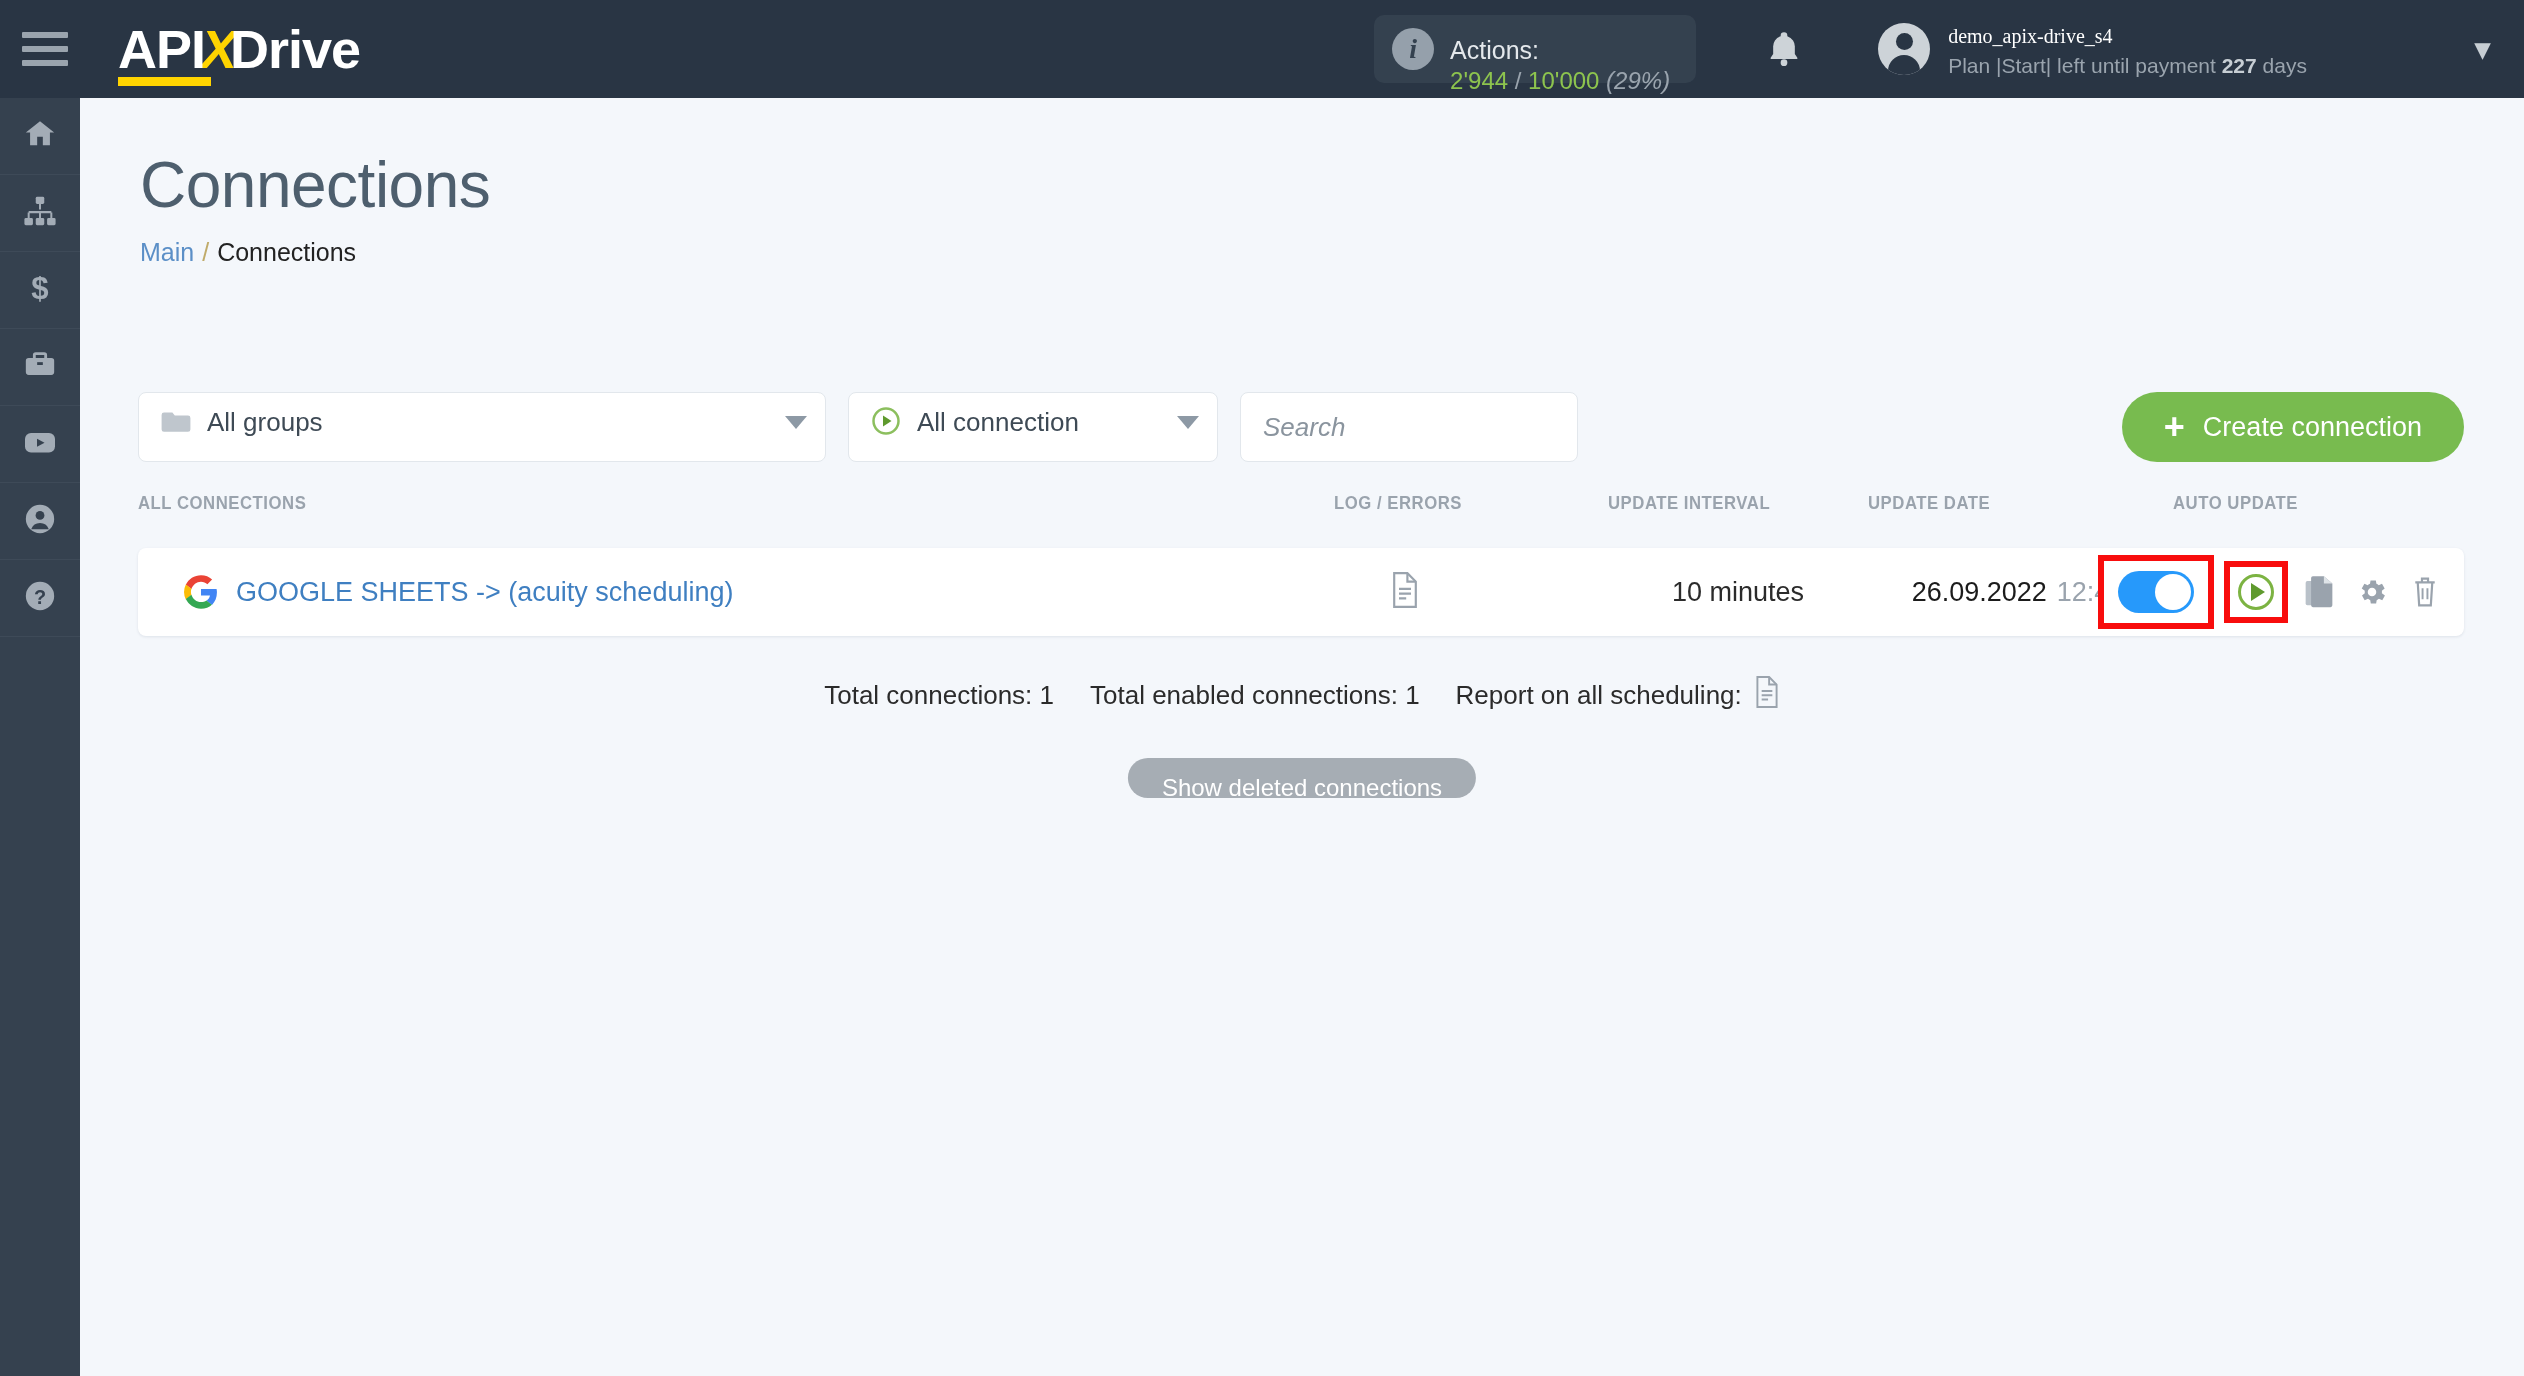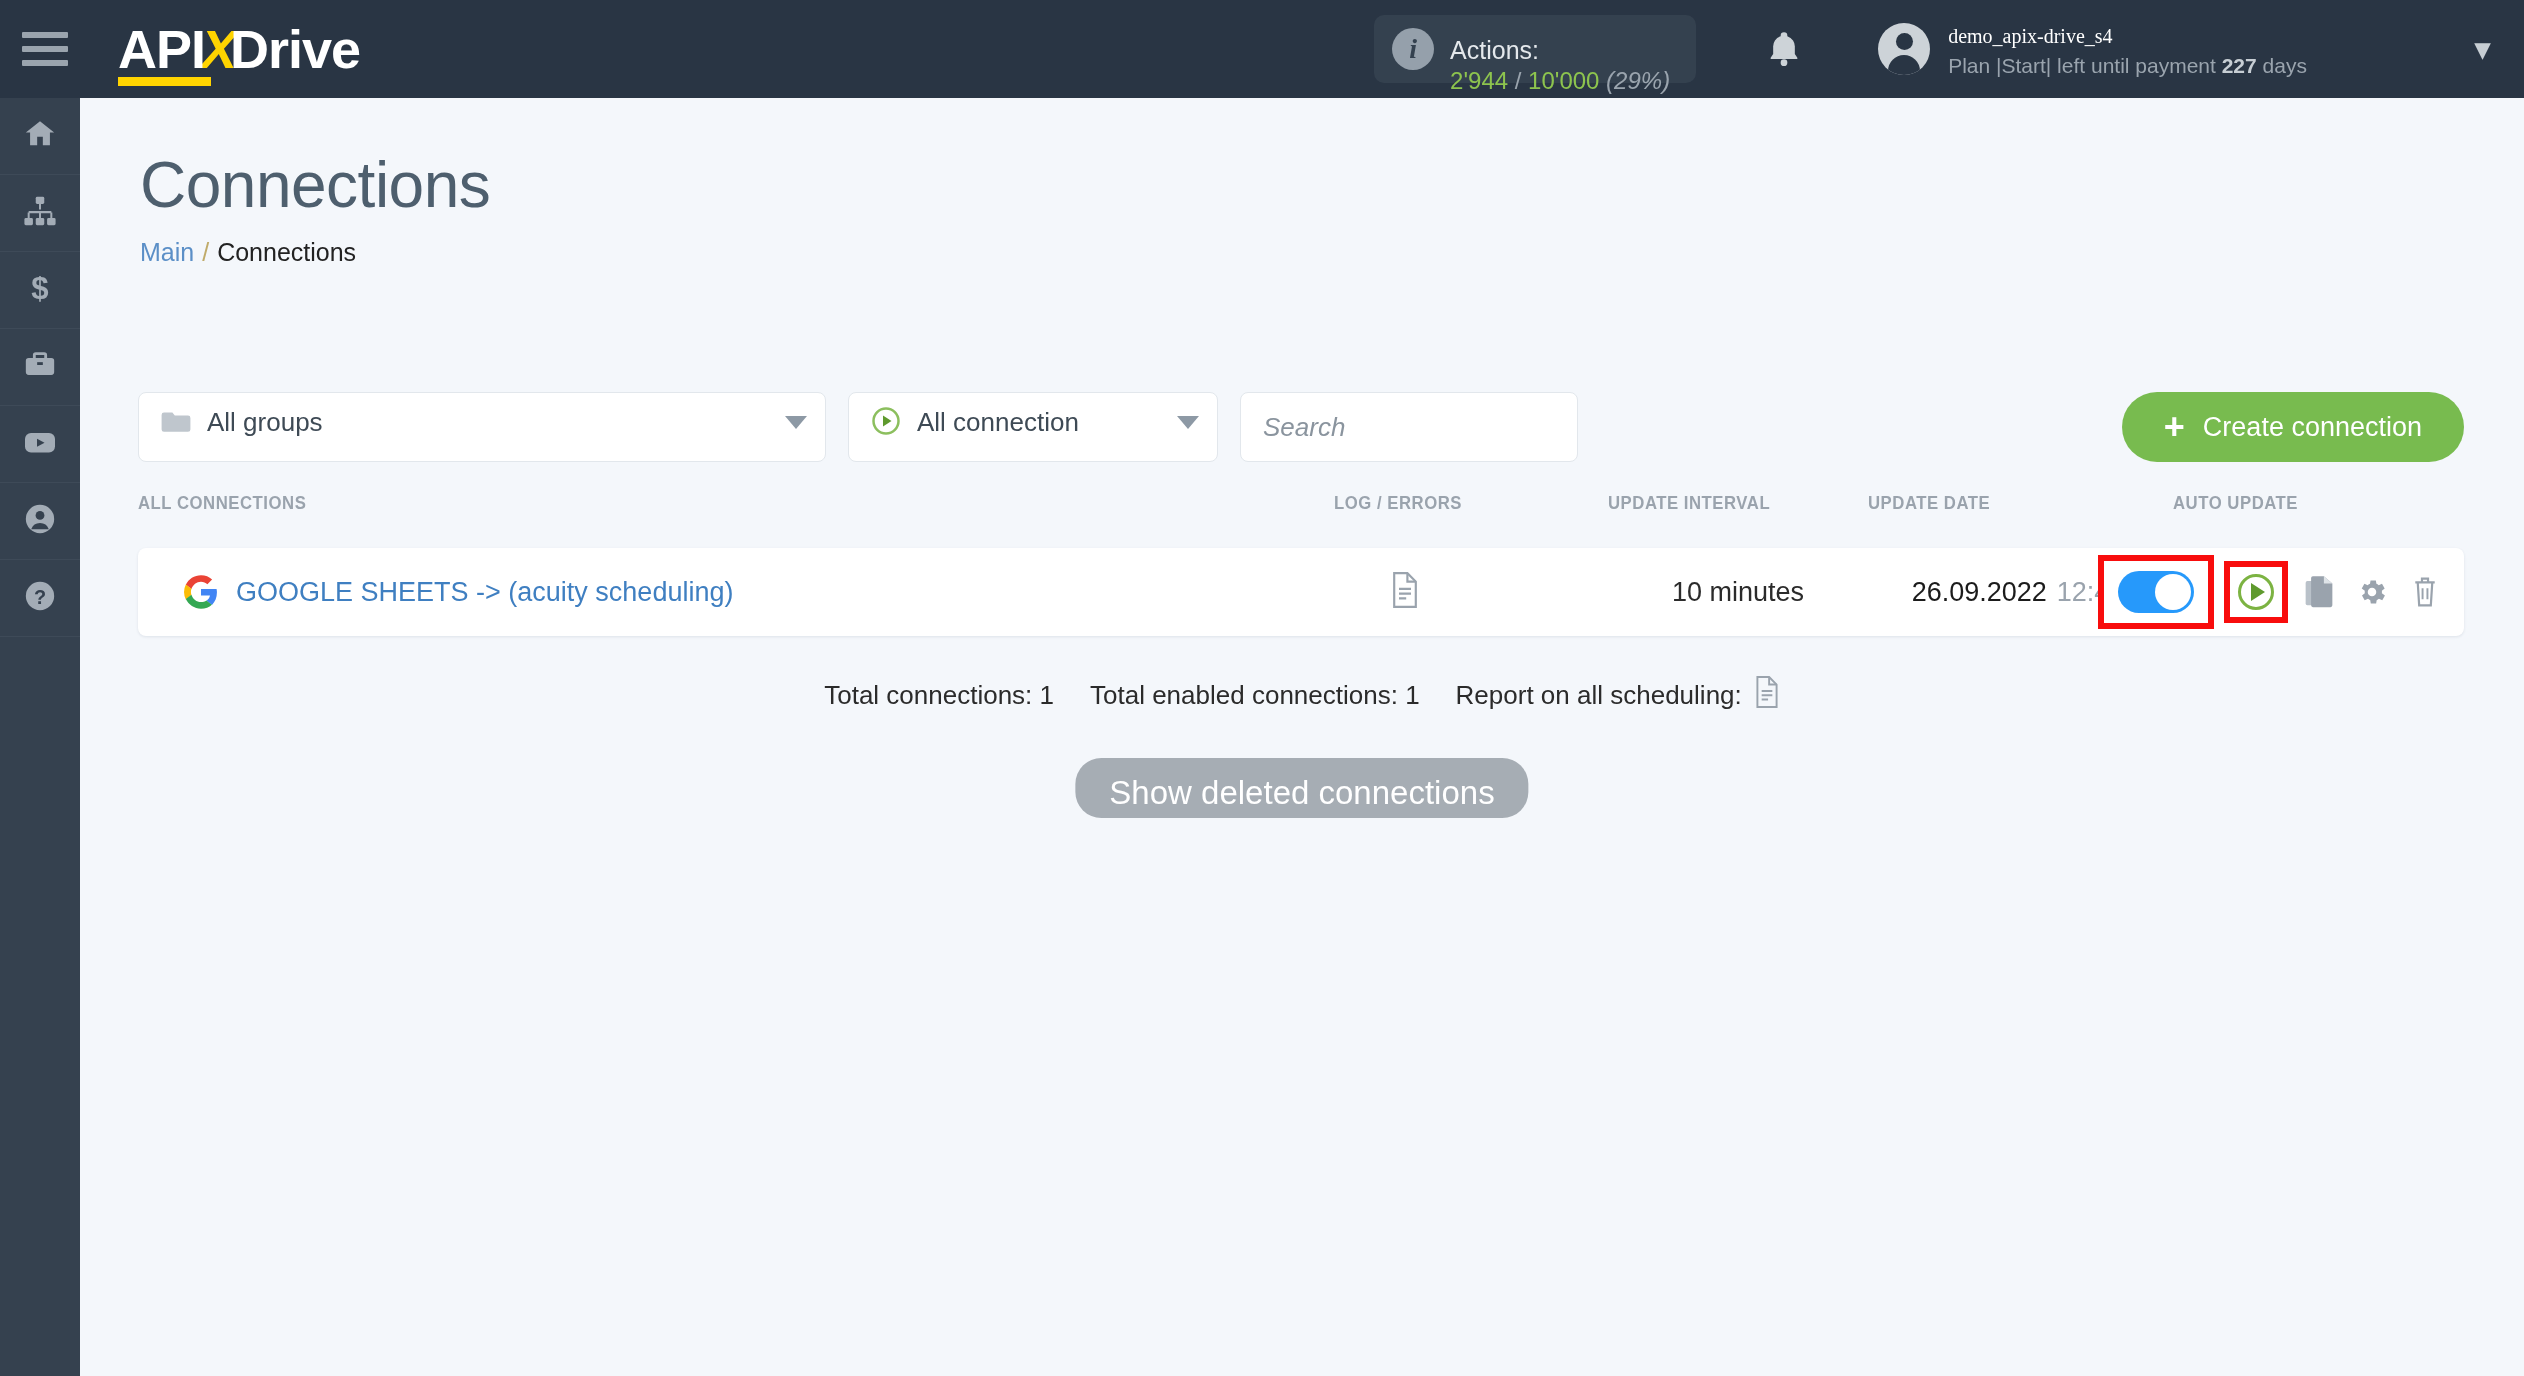--- a/index.html
+++ b/index.html
@@ -204,21 +204,21 @@
   .totals {
     position: absolute; left: 0; right: 0; top: 578px;
     display: flex; align-items: center; justify-content: center; gap: 36px;
     font-size: 26px; color: #2b2b2b;
   }
   .totals .rep { display: flex; align-items: center; gap: 12px; }
 
   .show-deleted {
     position: absolute; left: 50%; transform: translateX(-50%); top: 660px;
     background: #a6adb4; color: #fff; border: none; border-radius: 26px;
-    height: 60px; padding: 16px 34px; font-size: 33px; cursor: pointer;
+    height: 40px; padding: 16px 34px; font-size: 24px; cursor: pointer;
     font-family: "Liberation Sans", sans-serif;
   }
 </style>
 </head>
 <body>
 
 <div class="topbar">
 
   <div class="burger">
     <span></span>

